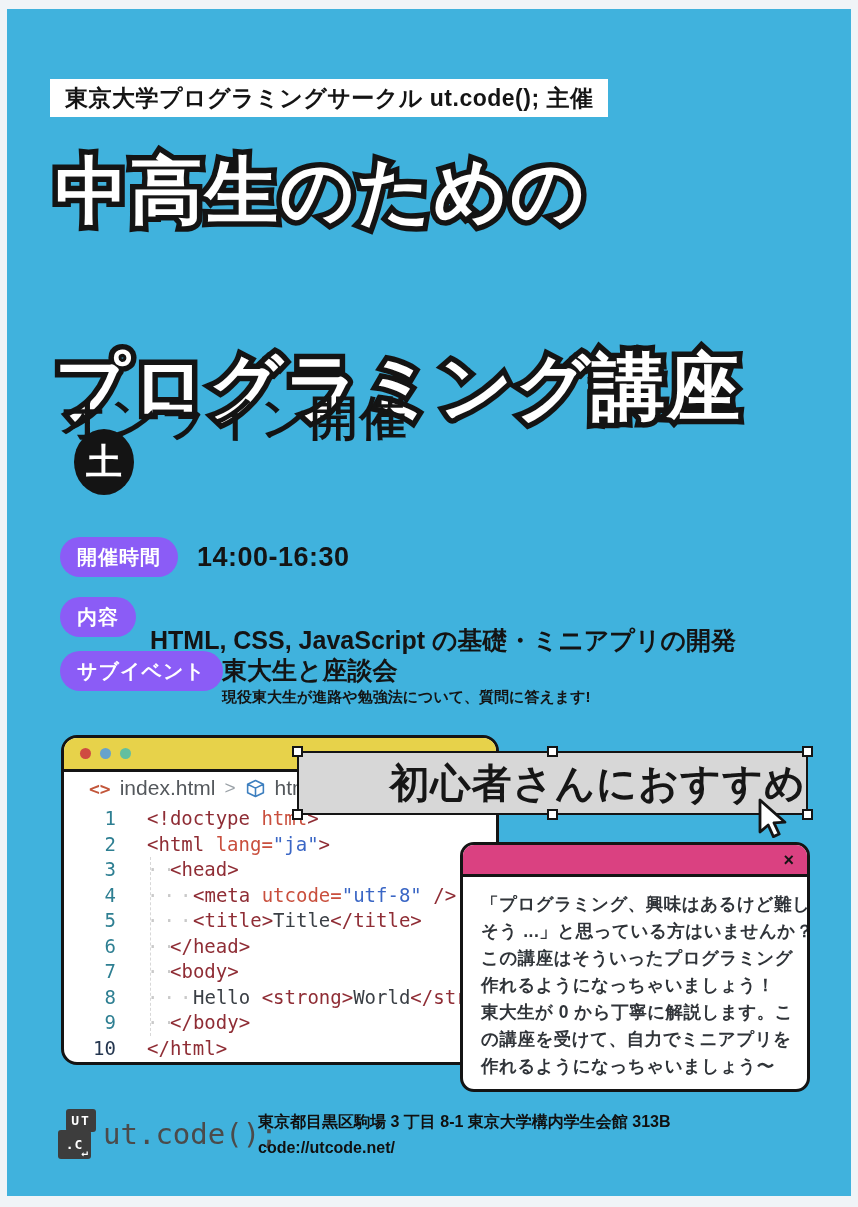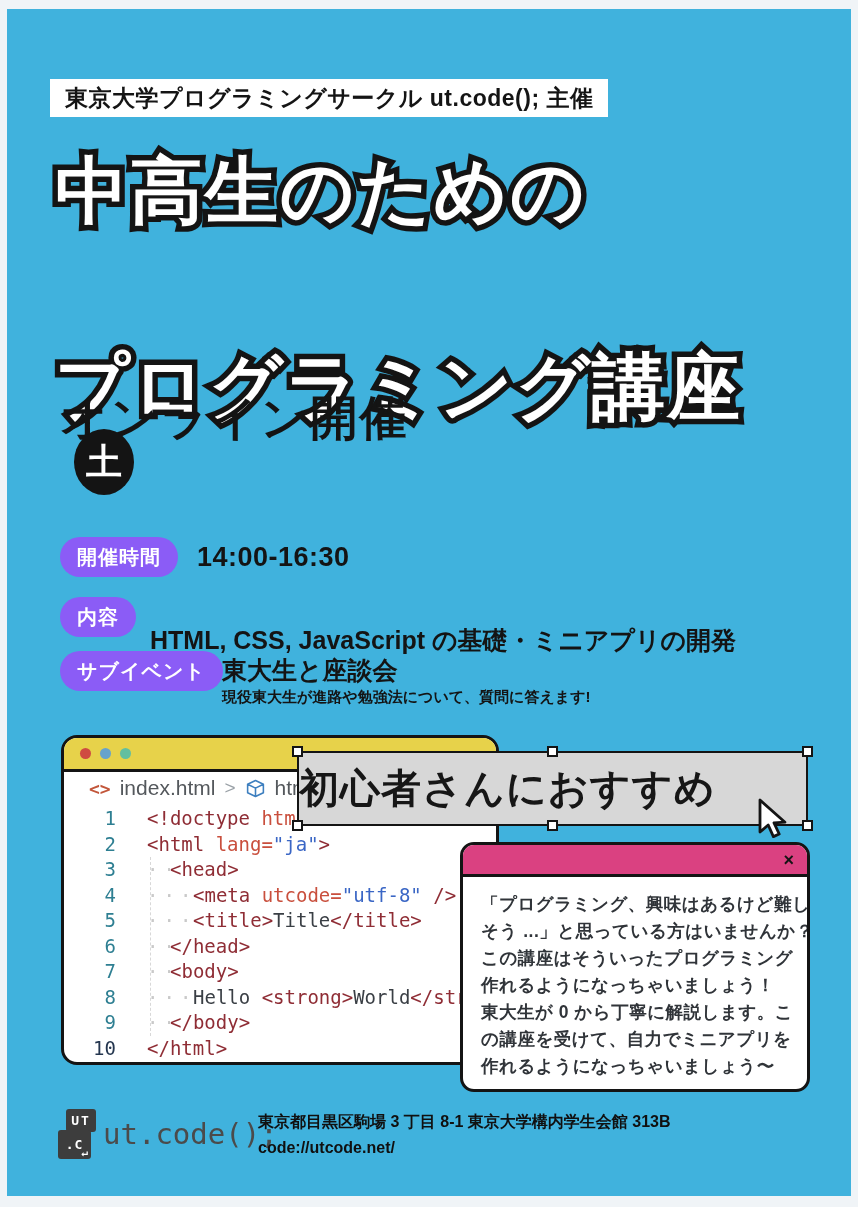--- a/index.html
+++ b/index.html
@@ -48,22 +48,22 @@
   .code { position:relative; margin-top:2px; font-family:"DejaVu Sans Mono", monospace; font-size:19px; }
   .guide { position:absolute; left:86px; top:51px; height:179px; border-left:1px dashed #d8d8d8; }
   .cl { display:flex; height:25.5px; line-height:25.5px; }
   .ln { width:52px; text-align:right; color:#2e7f92; flex:0 0 auto; }
   .ln.active { color:#24364f; }
   .lc { padding-left:31px; white-space:pre; }
   .ws { display:inline-block; overflow:hidden; vertical-align:bottom; color:#c9c9c9; letter-spacing:5px; }
   .tk-m { color:#8f2d35; } .tk-r { color:#c94f3d; } .tk-b { color:#3a66c5; } .tk-p { color:#3a3f45; }
 
   
-  .sticker { position:absolute; left:297px; top:751px; width:511px; height:75px; background:#d7d7d7;
-    border:2px solid #141414; display:flex; align-items:center; justify-content:flex-start; z-index:5; }
+  .sticker { position:absolute; left:297px; top:751px; width:511px; height:64px; background:#d7d7d7;
+    border:2px solid #141414; display:flex; align-items:center; justify-content:flex-end; z-index:5; }
   .sticker-text { font-family:"DejaVu Sans Mono", monospace; font-weight:900; font-size:40px; color:#161616; letter-spacing:1px; white-space:nowrap; }
   .hd { position:absolute; width:11px; height:11px; background:#ffffff; border:2px solid #141414; }
   .hd.tl { left:-7px; top:-7px; } .hd.tm { left:calc(50% - 6px); top:-7px; } .hd.tr { right:-7px; top:-7px; }
   .hd.bl { left:-7px; bottom:-7px; } .hd.bm { left:calc(50% - 6px); bottom:-7px; } .hd.br { right:-7px; bottom:-7px; }
   .cursor { position:absolute; left:752px; top:797px; z-index:7; }
 
   
   .note { position:absolute; left:460px; top:842px; width:350px; height:250px; background:#ffffff;
     border:3px solid #141414; border-radius:14px; overflow:hidden; z-index:2; }
   .note-head { position:relative; height:32px; background:#da4181; border-bottom:3px solid #141414; }

